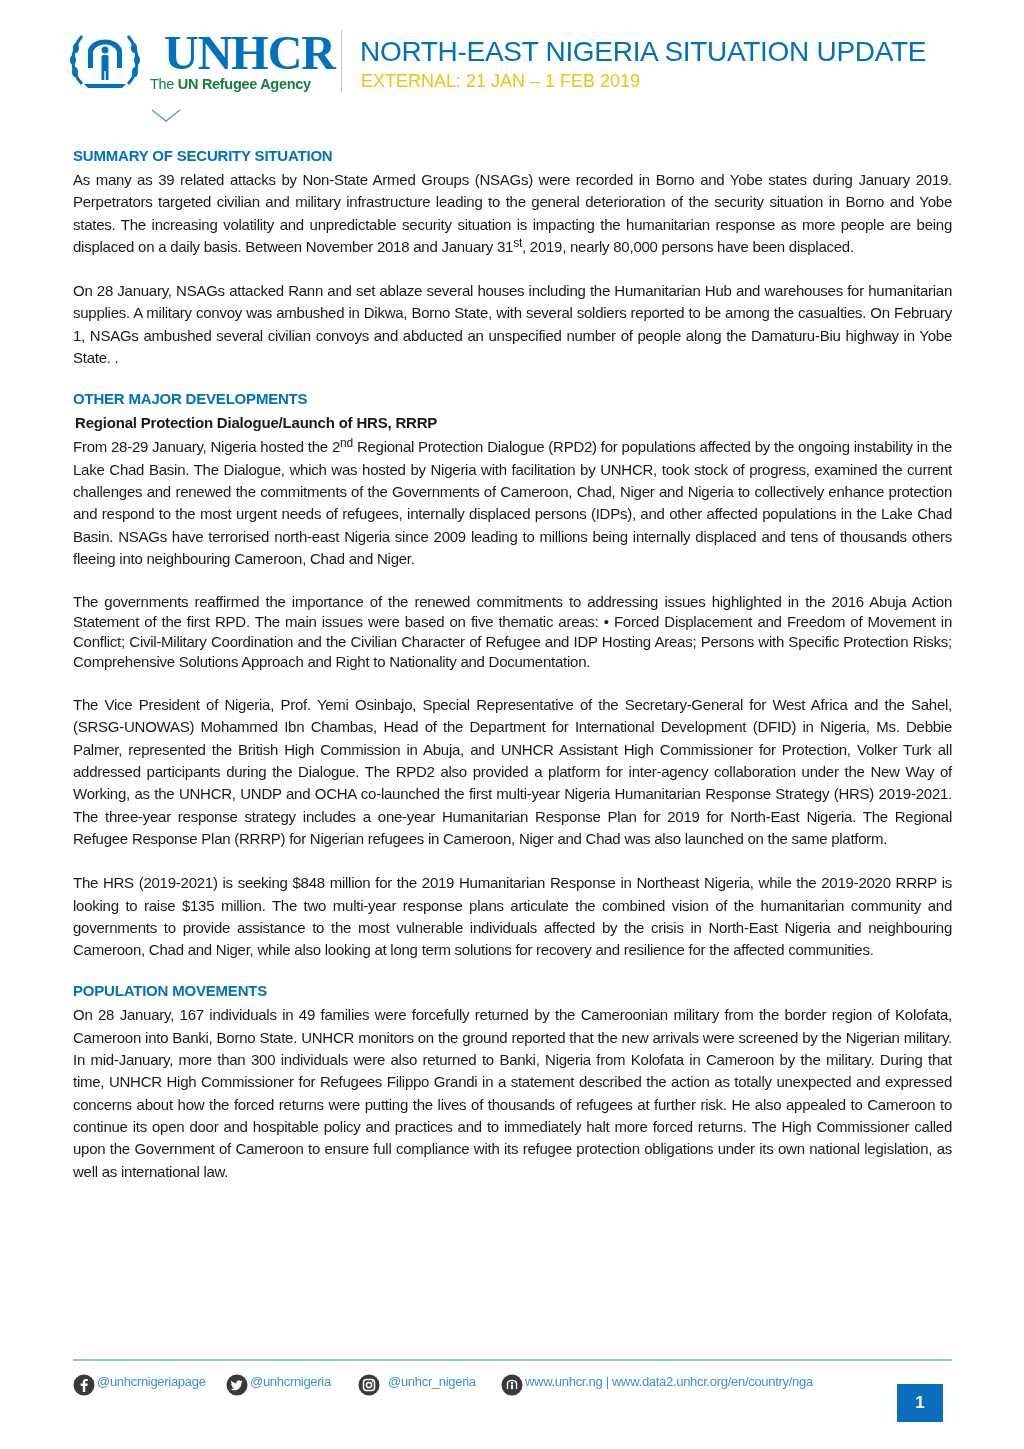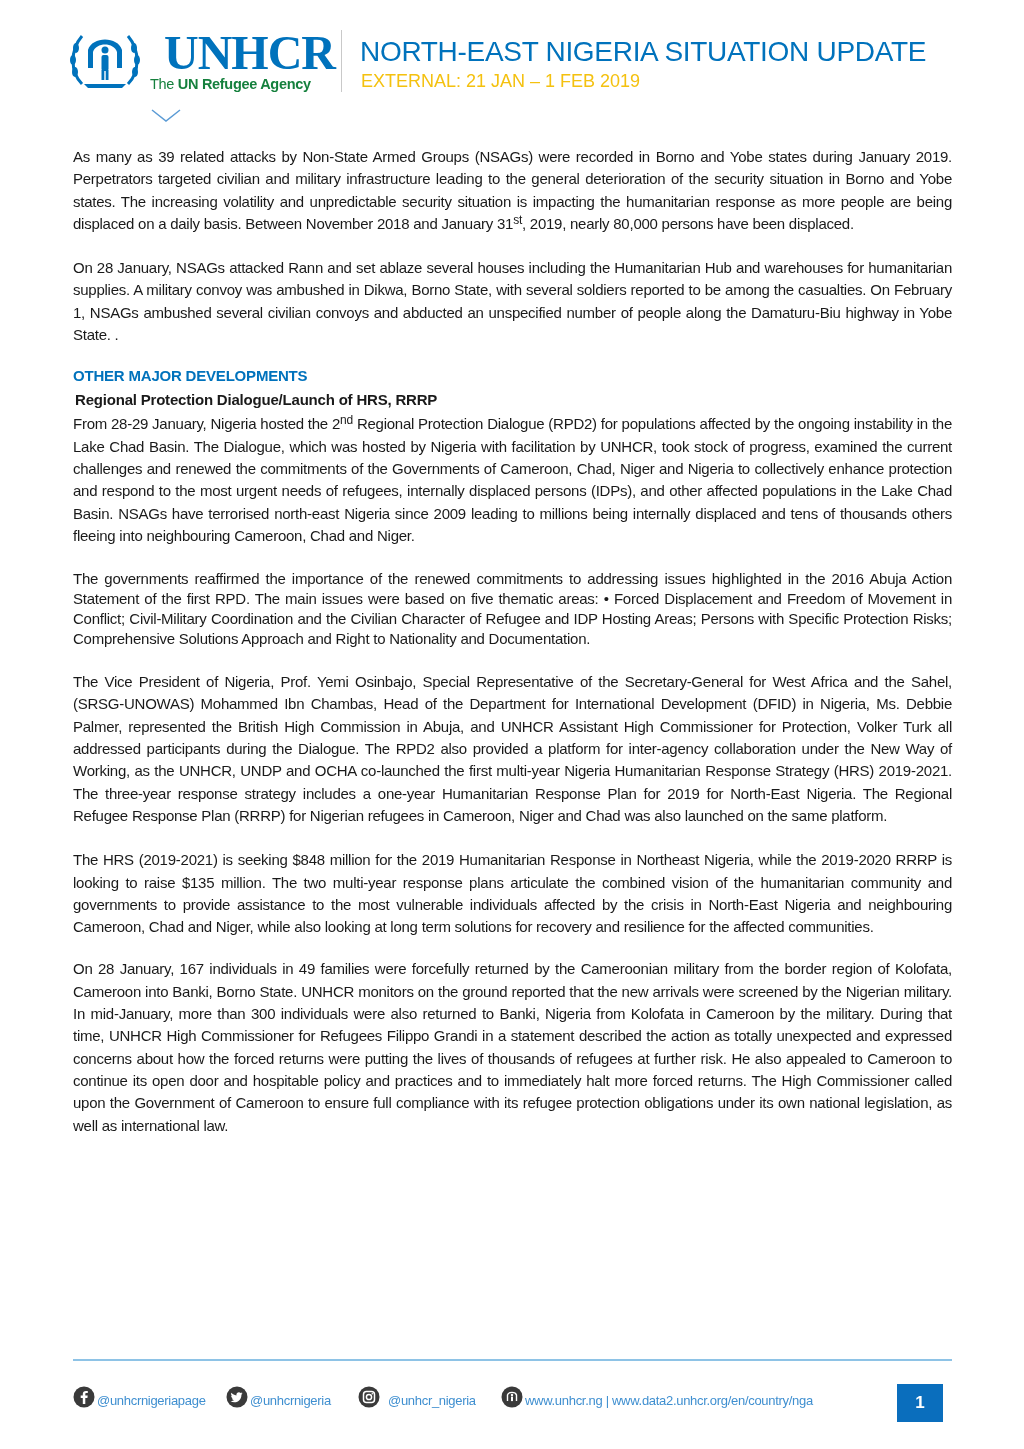--- a/index.html
+++ b/index.html
@@ -20,21 +20,21 @@
   .section-title { font-weight: bold; font-size: 15px; color: #0072bc; margin: 0 0 3px 0; letter-spacing: -0.2px; line-height: 20px; }
   .subheading { font-weight: bold; font-size: 15px; color: #1a1a1a; margin: 2px; line-height: 22px; letter-spacing: -0.2px; }
   p { font-size: 15px; line-height: 22.3px; margin: 0; text-align: justify; letter-spacing: -0.25px; }
   .gap-s { height: 22px; }
   .gap-m { height: 20px; }
   sup { font-size: 12px; line-height: 0; vertical-align: 5px; }
   .tight { line-height: 20px; }
 
   .footer-rule { position: absolute; left: 73px; top: 1359px; width: 879px; height: 2px; background: #8ec3e6; }
   .footer { position: absolute; left: 73px; top: 1374px; height: 30px; width: 820px; }
-  .social { position: absolute; top: 12px; display: flex; align-items: flex-end; }
+  .social { position: absolute; top: 0; display: flex; align-items: flex-start; }
   .social svg { display: block; }
   .social .handle { font-size: 13px; color: #3f8fd0; margin-left: 2px; letter-spacing: -0.3px; white-space: nowrap; }
   .page-num { position: absolute; left: 897px; top: 1384px; width: 46px; height: 38px; background: #0a6ebd; color: #fff; font-weight: bold; font-size: 17px; display: flex; align-items: center; justify-content: center; }
 </style>
 </head>
 <body>
 
 <div class="header">
   <div class="logo">
     <svg class="emblem" viewBox="0 0 74 64">
@@ -62,36 +62,38 @@
   </div>
   <svg class="chevron" viewBox="0 0 32 16">
     <polyline points="2,2 16,13 30,2" fill="none" stroke="#5b9bd5" stroke-width="1.5"></polyline>
   </svg>
   <div class="vdivider"></div>
   <div class="doc-title">NORTH-EAST NIGERIA SITUATION UPDATE</div>
   <div class="doc-subtitle">EXTERNAL: 21 JAN – 1 FEB 2019</div>
 </div>
 
 <div class="content">
+  <div class="section-title">SUMMARY OF SECURITY SITUATION</div>
   <p><span>As many as 39 related attacks by Non-State Armed Groups (NSAGs) were recorded in Borno and Yobe states during January 2019. Perpetrators targeted civilian and military infrastructure leading to the general deterioration of the security situation in Borno and Yobe states. The increasing volatility and unpredictable security situation is impacting the humanitarian response as more people are being displaced on a daily basis. Between November 2018 and January 31</span><sup>st</sup><span>, 2019, nearly 80,000 persons have been displaced.</span></p>
   <div class="gap-s"></div>
   <p>On 28 January, NSAGs attacked Rann and set ablaze several houses including the Humanitarian Hub and warehouses for humanitarian supplies. A military convoy was ambushed in Dikwa, Borno State, with several soldiers reported to be among the casualties. On February 1, NSAGs ambushed several civilian convoys and abducted an unspecified number of people along the Damaturu-Biu highway in Yobe State.  .</p>
   <div class="gap-m"></div>
 
   <div class="section-title">OTHER MAJOR DEVELOPMENTS</div>
   <div class="subheading">Regional Protection Dialogue/Launch of HRS, RRRP</div>
   <p><span>From 28-29 January, Nigeria hosted the 2</span><sup>nd</sup><span> Regional Protection Dialogue (RPD2) for populations affected by the ongoing instability in the Lake Chad Basin. The Dialogue, which was hosted by Nigeria with facilitation by UNHCR, took stock of progress, examined the current challenges and renewed the commitments of the Governments of Cameroon, Chad, Niger and Nigeria to collectively enhance protection and respond to the most urgent needs of refugees, internally displaced persons (IDPs), and other affected populations in the Lake Chad Basin. NSAGs have terrorised north-east Nigeria since 2009 leading to millions being internally displaced and tens of thousands others fleeing into neighbouring Cameroon, Chad and Niger.</span></p>
   <div class="gap-s"></div>
   <p class="tight">The governments reaffirmed the importance of the renewed commitments to addressing issues highlighted in the 2016 Abuja Action Statement of the first RPD. The main issues were based on five thematic areas: • Forced Displacement and Freedom of Movement in Conflict; Civil-Military Coordination and the Civilian Character of Refugee and IDP Hosting Areas; Persons with Specific Protection Risks; Comprehensive Solutions Approach and Right to Nationality and Documentation.</p>
   <div class="gap-s"></div>
   <p>The Vice President of Nigeria, Prof. Yemi Osinbajo, Special Representative of the Secretary-General for  West Africa and the Sahel, (SRSG-UNOWAS) Mohammed Ibn Chambas, Head of the Department for International Development (DFID) in Nigeria, Ms. Debbie Palmer, represented the   British High Commission in Abuja, and UNHCR Assistant High Commissioner for Protection, Volker Turk all addressed participants during  the Dialogue. The RPD2 also provided a platform for inter-agency collaboration under the New Way of Working, as the UNHCR, UNDP and OCHA co-launched the first multi-year Nigeria Humanitarian Response Strategy (HRS) 2019-2021. The three-year response strategy includes a one-year Humanitarian Response Plan for 2019 for North-East Nigeria. The Regional Refugee Response Plan (RRRP) for Nigerian refugees in Cameroon, Niger and Chad was also launched on the same platform.</p>
   <div class="gap-s"></div>
   <p>The HRS (2019-2021) is seeking $848 million for the 2019 Humanitarian Response in Northeast Nigeria, while the 2019-2020 RRRP is looking to raise $135 million. The two multi-year response plans articulate the combined vision of the humanitarian community and governments to provide assistance to the most vulnerable individuals affected by the crisis in North-East Nigeria and neighbouring Cameroon, Chad and Niger, while also looking at long term solutions for recovery and resilience for the affected communities.</p>
   <div class="gap-m"></div>
 
+  <div class="section-title">POPULATION MOVEMENTS</div>
   <p>On 28 January, 167 individuals in 49 families were forcefully returned by the Cameroonian military from the border region of Kolofata, Cameroon into Banki, Borno State. UNHCR monitors on the ground reported that the new arrivals were screened by the Nigerian military. In mid-January, more than 300 individuals were also returned to Banki, Nigeria from Kolofata in Cameroon by the military. During that time, UNHCR High Commissioner for Refugees Filippo Grandi in a statement described the action as totally unexpected and expressed concerns about how the forced returns were putting the lives of thousands of refugees at further risk. He also appealed to Cameroon to continue its open door and hospitable policy and practices and to immediately halt more forced returns. The High Commissioner called upon the Government of Cameroon to ensure full compliance with its refugee protection obligations under its own national legislation, as well as international law.</p>
 </div>
 
 <div class="footer-rule"></div>
 
 <div class="footer">
   <div class="social" style="left:0;">
     <svg width="22" height="22" viewBox="0 0 22 22">
       <circle cx="11" cy="11" r="10.5" fill="#3a3a3a"></circle>
       <path d="M12.3 18 L12.3 12 L14.4 12 L14.7 9.6 L12.3 9.6 L12.3 8.2 C12.3 7.5 12.5 7.1 13.5 7.1 L14.8 7.1 L14.8 5 C14.5 5 13.8 4.9 12.9 4.9 C11 4.9 9.8 6 9.8 8 L9.8 9.6 L7.7 9.6 L7.7 12 L9.8 12 L9.8 18 Z" fill="#fff"></path>

